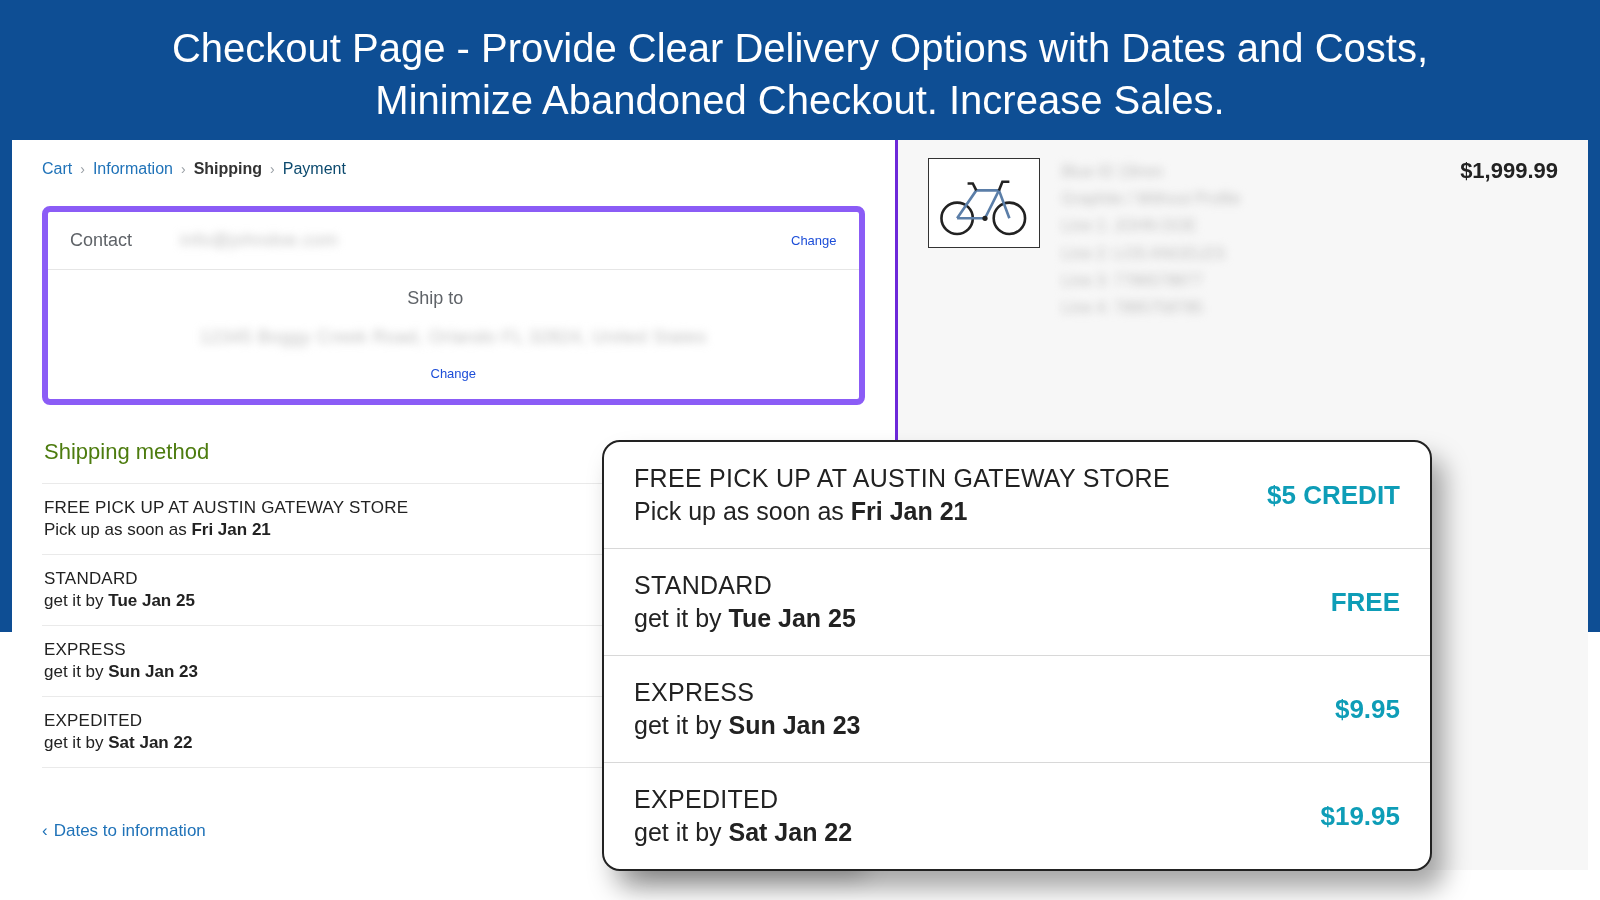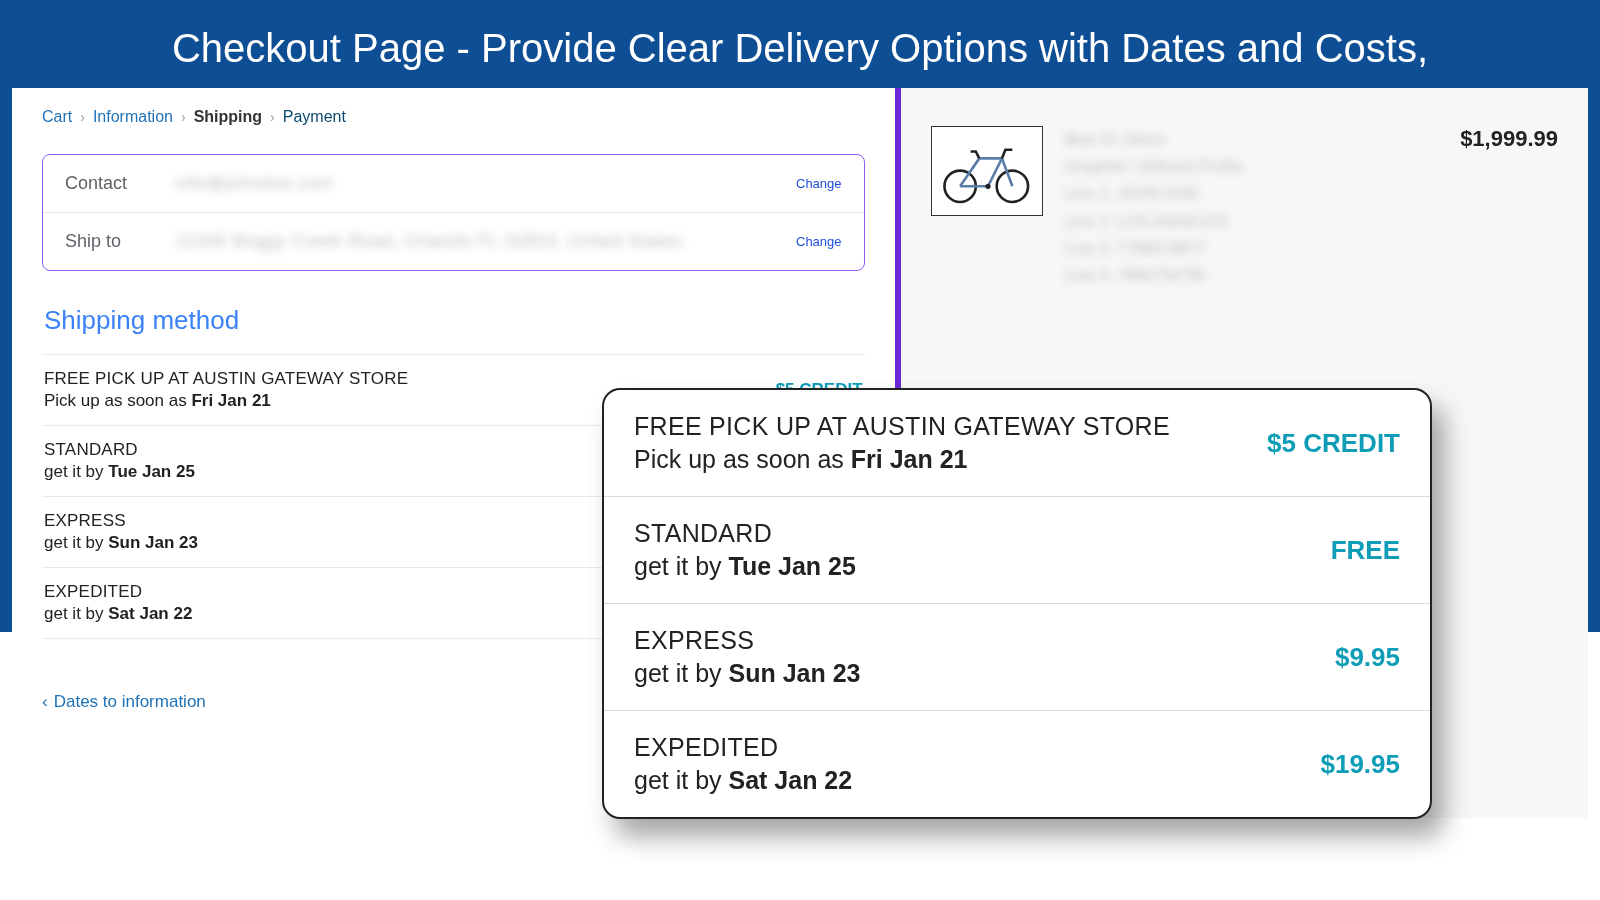--- a/index.html
+++ b/index.html
@@ -1,33 +1,33 @@
 <!DOCTYPE html>
 <html><head>
 <meta charset="utf-8">
 <style>
   * { box-sizing: border-box; margin: 0; padding: 0; }
   html, body { width: 1600px; height: 900px; overflow: hidden; font-family: -apple-system, BlinkMacSystemFont, "Segoe UI", Helvetica, Arial, sans-serif; }
   .outer { width: 1600px; height: 632px; background: #0e4e94; padding: 12px; }
   .banner { color: #fff; font-size: 40px; text-align: center; padding: 10px 30px 14px; line-height: 1.3; font-weight: 400; }
   .app { background: #fff; width: 100%; height: 730px; display: flex; position: relative; }
   .left { flex: 0 0 56%; padding: 20px 30px 10px 30px; }
-  .right { flex: 1; background: #f7f7f7; border-left: 6px solid #6d28d9; padding: 38px 30px; position: relative; }
+  .right { flex: 1; background: #f7f7f7; border-left: 3px solid #6d28d9; padding: 18px 30px; position: relative; }
   .crumbs { font-size: 16px; color: #6a6a6a; margin-bottom: 28px; display: flex; align-items: center; gap: 8px; flex-wrap: wrap; }
   .crumbs .step { color: #0c4a6e; }
   .crumbs .step.link { color: #1f72b8; }
   .crumbs .step.active { color: #333; font-weight: 600; }
   .crumbs .chev { color: #9aa0a6; font-size: 14px; }
-  .summary-card { border: 1px solid #8b5cf6; border-radius: 8px; overflow: hidden; }
+  .summary-card { border: 6px solid #8b5cf6; border-radius: 8px; overflow: hidden; }
   .summary-row { display: flex; align-items: center; padding: 18px 22px; gap: 18px; }
-  .summary-row + .summary-row { border-top: 1px solid #e6e6e6; }
+  .summary-row + .summary-row { border-top: 1px solid #e6e6e6; flex-direction: column; }
   .summary-row .label { width: 92px; color: #5f6368; font-size: 18px; }
   .summary-row .val { flex: 1; color: #bfbfbf; filter: blur(4px); font-size: 18px; letter-spacing: .5px; }
   .summary-row .change { color: #1d4ed8; font-size: 13px; text-align: center; }
-  .ship-title { font-size: 26px; color: #3b82f6; margin: 34px 0 18px 2px; }
+  .ship-title { font-size: 22px; color: #4d7c0f; margin: 34px 0 18px 2px; }
   .ship-list { }
   .ship-item { display: flex; justify-content: space-between; align-items: center; padding: 14px 2px; border-bottom: 1px solid #eaeaea; }
   .ship-item:first-child { border-top: 1px solid #eaeaea; }
   .ship-item .info .name { font-size: 17px; color: #222; letter-spacing: .2px; }
   .ship-item .info .sub { font-size: 17px; color: #222; margin-top: 2px; }
   .ship-item .info .sub b { font-weight: 700; }
   .ship-item .price { color: #0e9db7; font-weight: 700; font-size: 17px; }
   .footer-row { display: flex; justify-content: space-between; align-items: center; margin-top: 34px; }
   .return-link { color: #1f72b8; font-size: 17px; }
   .return-link .lt { margin-right: 6px; }
@@ -44,20 +44,21 @@
   .popup .p-item .info .sub { font-size: 25px; color: #222; margin-top: 4px; }
   .popup .p-item .info .sub b { font-weight: 700; }
   .popup .p-item .price { color: #0e9db7; font-weight: 800; font-size: 26px; }
 </style>
 </head>
 <body>
 
 <div class="outer">
   <div class="banner">
     <span>Checkout Page - Provide Clear Delivery Options with Dates and Costs,</span><br>
+    <span>Minimize Abandoned Checkout. Increase Sales.</span>
   </div>
 
   <div class="app">
 
     <div class="left">
       <div class="crumbs">
         <span class="step link">Cart</span>
         <span class="chev">›</span>
         <span class="step link">Information</span>
         <span class="chev">›</span>

